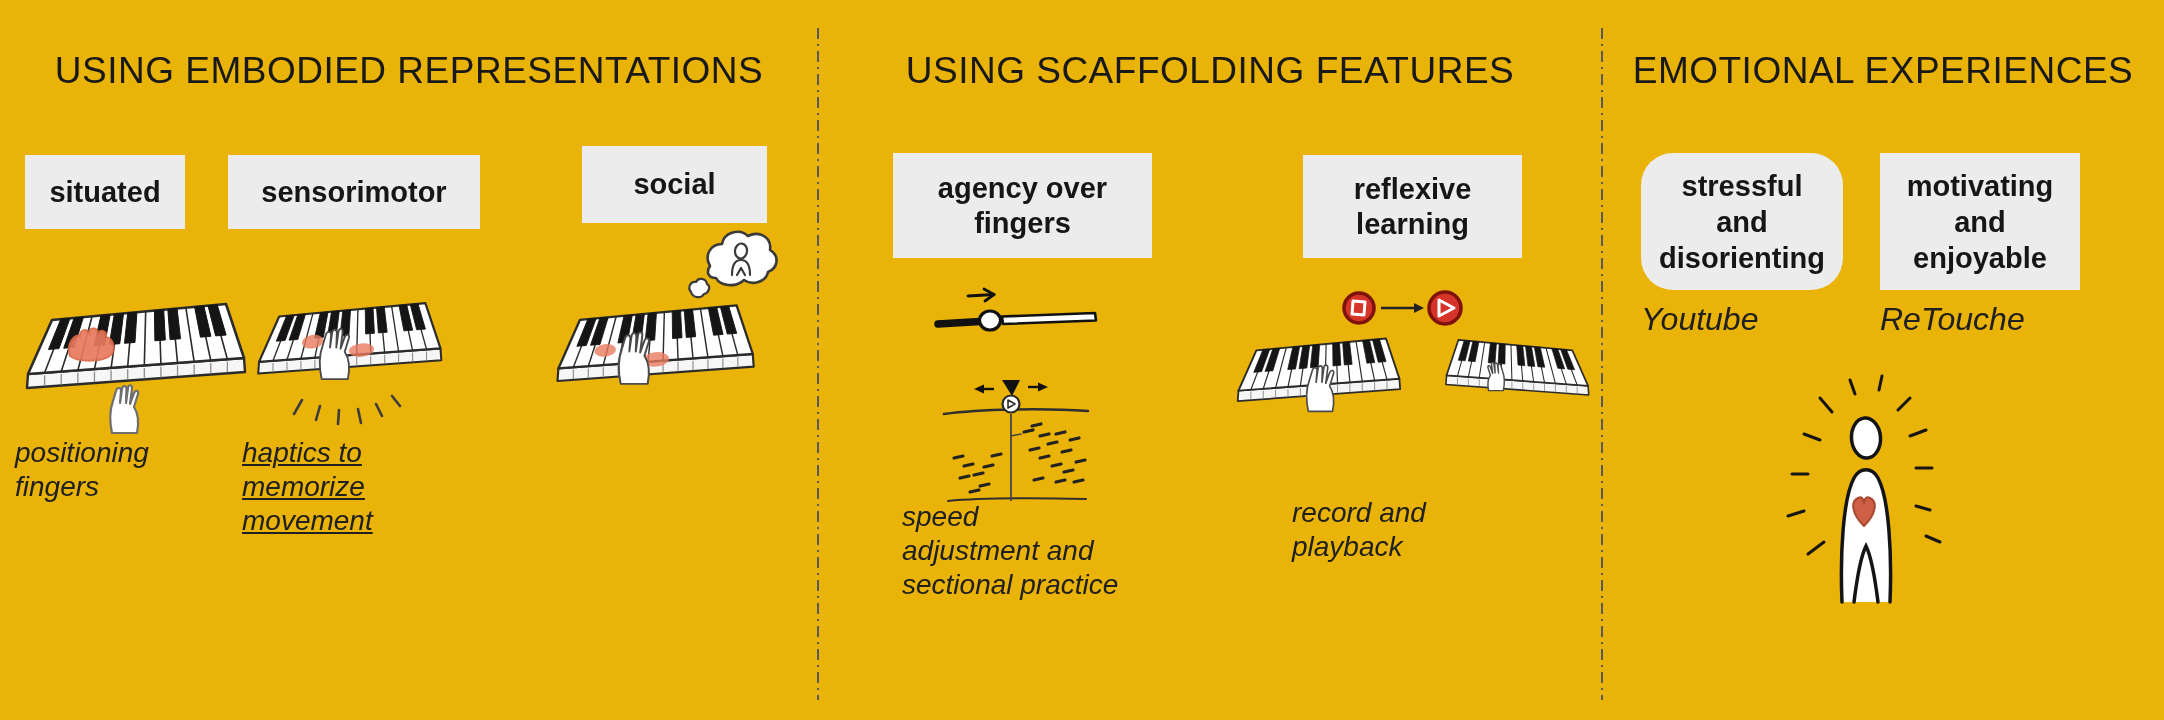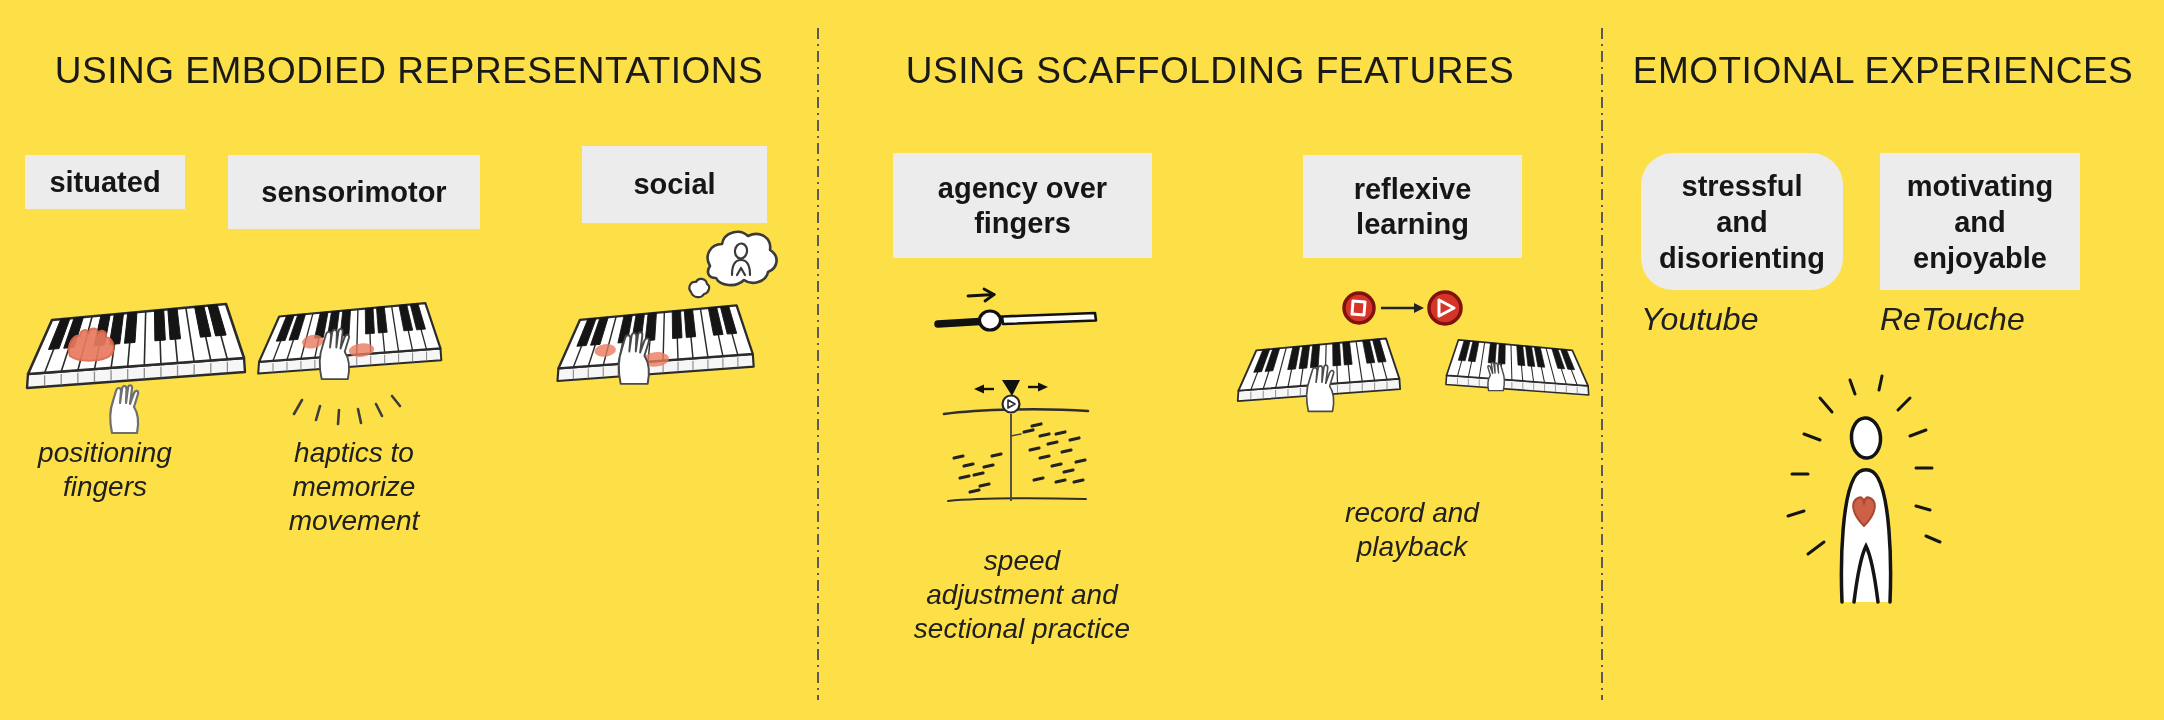--- a/index.html
+++ b/index.html
@@ -1,39 +1,39 @@
 <!DOCTYPE html>
 <html><head>
 <meta charset="utf-8">
 <style>
   html,body{margin:0;padding:0;background:#ffffff;}
-  .canvas{position:relative;width:2164px;height:720px;background:#fde047;overflow:hidden;
+  .canvas{position:relative;width:2164px;height:720px;background:#eab308;overflow:hidden;
           font-family:"Liberation Sans",sans-serif;color:#1c1c1c;}
   .sec{position:absolute;top:0;height:720px;}
   .sec-title{position:absolute;left:0;right:0;top:50px;margin:0;text-align:center;
              font-size:37px;font-weight:400;letter-spacing:0.5px;color:#191919;white-space:nowrap;}
   .label-box{position:absolute;background:#ececec;display:flex;align-items:center;justify-content:center;
              font-weight:700;font-size:29px;line-height:35px;color:#161616;text-align:center;white-space:pre-line;}
   .label-box.three{line-height:36px;}
   .caption{position:absolute;font-style:italic;font-size:28px;line-height:34px;color:#202020;
-           text-align:center;white-space:pre-line;}
+           white-space:pre-line;}
   .app-name{position:absolute;font-style:italic;font-size:32px;color:#202020;}
   .divider{position:absolute;top:28px;height:672px;width:2px;
            background:repeating-linear-gradient(#5a5a5a 0 11px,transparent 11px 16px,#5a5a5a 16px 18px,transparent 18px 23px);}
   svg{position:absolute;overflow:visible;}
 </style>
 </head>
 <body>
 
 <div class="canvas">
 
   <div class="sec" style="left:0;width:818px;">
     <h2 class="sec-title">USING EMBODIED REPRESENTATIONS</h2>
 
-    <div class="label-box" style="left:25px;top:155px;width:160px;height:54px;">situated</div>
+    <div class="label-box" style="left:25px;top:155px;width:160px;height:74px;">situated</div>
     <div class="label-box" style="left:228px;top:155px;width:252px;height:74px;">sensorimotor</div>
     <div class="label-box" style="left:582px;top:146px;width:185px;height:77px;">social</div>
 
     <svg id="svg-k1" style="left:14px;top:296px;" width="240" height="150" viewBox="0 0 240 150">
         <g transform="translate(8,2)">
           <path d="M6,76 L222,60 L223,74 L5,90 Z" fill="#f6f6f6" stroke="#2b2b2b" stroke-width="2.4" stroke-linejoin="round"></path>
           <line x1="22.615384615384617" y1="77.26923076923077" x2="22.615384615384617" y2="87.76923076923077" stroke="#8d8d8d" stroke-width="1.3"></line>
           <line x1="39.23076923076923" y1="76.03846153846153" x2="39.23076923076923" y2="86.53846153846153" stroke="#8d8d8d" stroke-width="1.3"></line>
           <line x1="55.84615384615385" y1="74.8076923076923" x2="55.84615384615385" y2="85.3076923076923" stroke="#8d8d8d" stroke-width="1.3"></line>
           <line x1="72.46153846153847" y1="73.57692307692308" x2="72.46153846153847" y2="84.07692307692308" stroke="#8d8d8d" stroke-width="1.3"></line>
@@ -161,21 +161,21 @@
           <path d="M172.61976923076924,8.885538461538461 L181.84176923076922,8.037538461538462 L188.9265876923077,38.27753846153846 L178.4580276923077,39.12553846153846 Z" fill="#151515" stroke="#151515" stroke-width="1" stroke-linejoin="round"></path>
           <path d="M186.00438461538462,7.654769230769229 L195.22638461538463,6.8067692307692305 L204.12043384615384,37.04676923076923 L193.65187384615385,37.89476923076923 Z" fill="#151515" stroke="#151515" stroke-width="1" stroke-linejoin="round"></path>
           <ellipse cx="58" cy="56" rx="12" ry="7" fill="#e87a5e" opacity="0.8" transform="rotate(-8 58 56)"></ellipse>
           <ellipse cx="114" cy="66" rx="15" ry="8" fill="#e87a5e" opacity="0.8" transform="rotate(-5 114 66)"></ellipse>
           <path d="M -14,26 C -17,12 -16,2 -13,-6 L -10,-16 C -9,-20 -5,-20 -5,-16 L -6,-4 L -4,-18 C -3.5,-22 0.5,-22 0.5,-18 L 0,-4 L 2,-19 C 2.5,-23 6.5,-22.5 6,-18.5 L 4,-3 L 8,-14 C 9.5,-17.5 13,-16.5 12,-13 L 8,0 C 12,6 13,16 11,26 Z" transform="translate(92,62) scale(1.2)" fill="#ffffff" stroke="#4a4a4a" stroke-width="1.8333333333333335" stroke-linejoin="round" stroke-linecap="round"></path>
         </g>
       </svg>
 
     <div class="caption" style="left:15px;top:436px;width:180px;">positioning
 fingers</div>
-    <div class="caption" style="left:242px;top:436px;width:224px;">haptics to
+    <div class="caption" style="left:242px;top:436px;width:224px;text-decoration:underline;">haptics to
 memorize
 movement</div>
   </div>
 
   <div class="divider" style="left:817px;"></div>
 
   <div class="sec" style="left:818px;width:784px;">
     <h2 class="sec-title">USING SCAFFOLDING FEATURES</h2>
 
     <div class="label-box" style="left:75px;top:153px;width:259px;height:105px;">agency over
@@ -305,21 +305,21 @@
           <path d="M92.31207692307692,16.270153846153846 L101.53407692307692,15.422153846153845 L97.76351076923078,45.66215384615385 L87.29495076923077,46.51015384615385 Z" fill="#151515" stroke="#151515" stroke-width="1" stroke-linejoin="round"></path>
           <path d="M105.6966923076923,15.039384615384616 L114.91869230769231,14.191384615384614 L112.95735692307693,44.431384615384616 L102.48879692307692,45.279384615384615 Z" fill="#151515" stroke="#151515" stroke-width="1" stroke-linejoin="round"></path>
           <path d="M132.4659230769231,12.577846153846153 L141.68792307692308,11.729846153846154 L143.34504923076923,41.969846153846156 L132.87648923076927,42.817846153846155 Z" fill="#151515" stroke="#151515" stroke-width="1" stroke-linejoin="round"></path>
           <path d="M145.85053846153846,11.347076923076923 L155.07253846153844,10.499076923076924 L158.5388953846154,40.73907692307692 L148.0703353846154,41.58707692307692 Z" fill="#151515" stroke="#151515" stroke-width="1" stroke-linejoin="round"></path>
           <path d="M172.61976923076924,8.885538461538461 L181.84176923076922,8.037538461538462 L188.9265876923077,38.27753846153846 L178.4580276923077,39.12553846153846 Z" fill="#151515" stroke="#151515" stroke-width="1" stroke-linejoin="round"></path>
           <path d="M186.00438461538462,7.654769230769229 L195.22638461538463,6.8067692307692305 L204.12043384615384,37.04676923076923 L193.65187384615385,37.89476923076923 Z" fill="#151515" stroke="#151515" stroke-width="1" stroke-linejoin="round"></path>
           <path d="M -14,26 C -17,12 -16,2 -13,-6 L -10,-16 C -9,-20 -5,-20 -5,-16 L -6,-4 L -4,-18 C -3.5,-22 0.5,-22 0.5,-18 L 0,-4 L 2,-19 C 2.5,-23 6.5,-22.5 6,-18.5 L 4,-3 L 8,-14 C 9.5,-17.5 13,-16.5 12,-13 L 8,0 C 12,6 13,16 11,26 Z" transform="translate(148,60) scale(0.9)" fill="#ffffff" stroke="#4a4a4a" stroke-width="2.4444444444444446" stroke-linejoin="round" stroke-linecap="round"></path>
         </g>
       </svg>
 
-    <div class="caption" style="left:84px;top:544px;width:240px;">speed
+    <div class="caption" style="left:84px;top:500px;width:240px;">speed
 adjustment and
 sectional practice</div>
     <div class="caption" style="left:474px;top:452px;width:240px;margin-top:44px;">record and
 playback</div>
   </div>
 
   <div class="divider" style="left:1601px;"></div>
 
   <div class="sec" style="left:1602px;width:562px;">
     <h2 class="sec-title">EMOTIONAL EXPERIENCES</h2>

